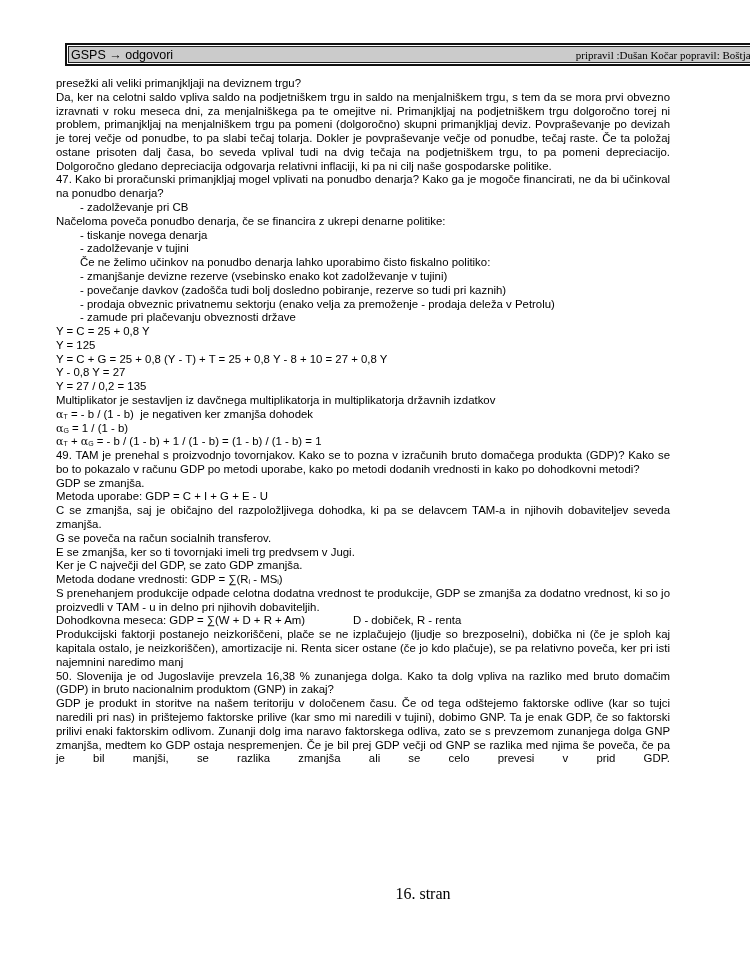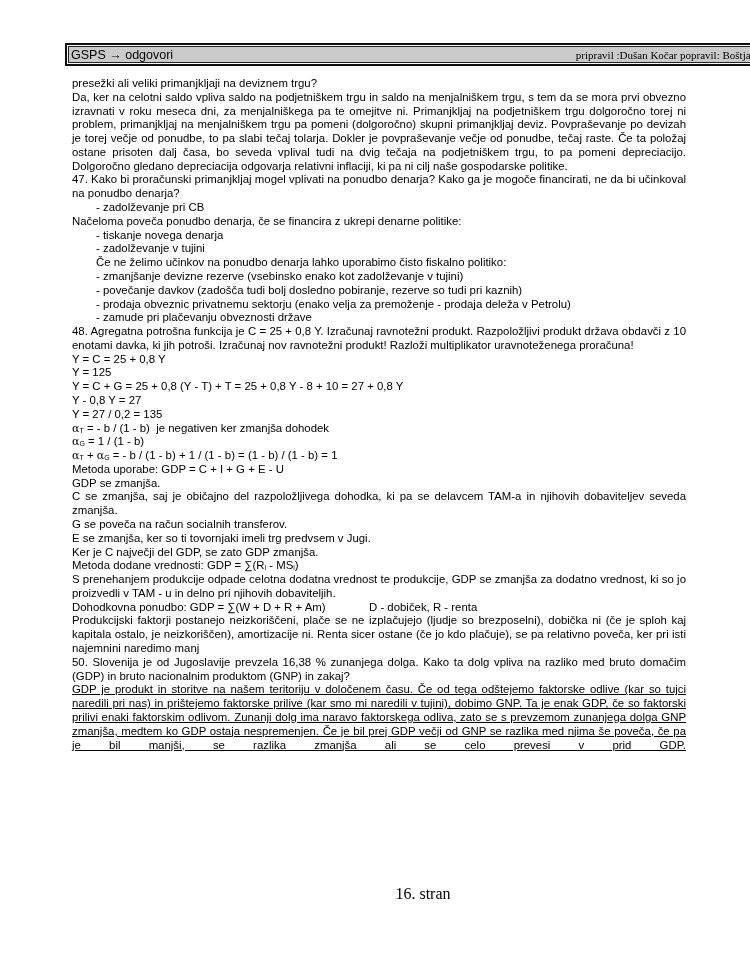--- a/index.html
+++ b/index.html
@@ -42,21 +42,21 @@
       white-space: nowrap;
     }
     .header-right {
       font-family: "Liberation Serif", serif;
       font-size: 11px;
       white-space: nowrap;
       word-spacing: 0px;
     }
     .body-text {
       position: absolute;
-      left: 72px;
+      left: 56px;
       top: 77px;
       width: 614px;
       font-family: "Liberation Sans", sans-serif;
       font-size: 11.4px;
       line-height: 13.78px;
     }
     .body-text p {
       margin: 0;
       text-align: justify;
       hyphens: none;
@@ -68,21 +68,20 @@
     .body-text .line {
       margin: 0;
       white-space: nowrap;
     }
     .body-text .indent {
       padding-left: 24px;
     }
     .body-text .last-justify {
       text-align: justify;
       text-align-last: justify;
-      text-decoration: underline;
     }
     sub {
       font-size: 7px;
       vertical-align: -1px;
       line-height: 0;
     }
     .greek {
       font-family: "DejaVu Serif", serif;
       font-size: 11px;
     }
@@ -115,38 +114,39 @@
   <p class="line indent">- zadolževanje pri CB</p>
   <p class="line">Načeloma poveča ponudbo denarja, če se financira z ukrepi denarne politike:</p>
   <p class="line indent">- tiskanje novega denarja</p>
   <p class="line indent">- zadolževanje v tujini</p>
   <p class="line indent">Če ne želimo učinkov na ponudbo denarja lahko uporabimo čisto fiskalno politiko:</p>
   <p class="line indent">- zmanjšanje devizne rezerve (vsebinsko enako kot zadolževanje v tujini)</p>
   <p class="line indent">- povečanje davkov (zadošča tudi bolj dosledno pobiranje, rezerve so tudi pri kaznih)</p>
   <p class="line indent">- prodaja obveznic privatnemu sektorju (enako velja za premoženje - prodaja deleža v Petrolu)</p>
   <p class="line indent">- zamude pri plačevanju obveznosti države</p>
 
-  <p class="last-line-left">48. Agregatna potrošna funkcija je C = 25 + 0,8 Y. Izračunaj ravnotežni produkt. Razpoložljivi produkt država obdavči z 10 enotami davka, ki jih potroši. Izračunaj nov ravnotežni produkt! Razloži multiplikator uravnoteženega proračuna!</p>
   <p class="line">Y = C = 25 + 0,8 Y</p>
   <p class="line">Y = 125</p>
   <p class="line">Y = C + G = 25 + 0,8 (Y - T) + T = 25 + 0,8 Y - 8 + 10 = 27 + 0,8 Y</p>
   <p class="line">Y - 0,8 Y = 27</p>
   <p class="line">Y = 27 / 0,2 = 135</p>
+  <p class="line">Multiplikator je sestavljen iz davčnega multiplikatorja in multiplikatorja državnih izdatkov</p>
   <p class="line"><span class="greek">α</span><sub>T</sub><span style="white-space:pre"> = - b / (1 - b)  je negativen ker zmanjša dohodek</span></p>
   <p class="line"><span class="greek">α</span><sub>G</sub><span style="white-space:pre"> = 1 / (1 - b)</span></p>
   <p class="line"><span class="greek">α</span><sub>T</sub><span style="white-space:pre"> + </span><span class="greek">α</span><sub>G</sub><span style="white-space:pre"> = - b / (1 - b) + 1 / (1 - b) = (1 - b) / (1 - b) = 1</span></p>
 
+  <p class="last-line-left">49. TAM je prenehal s proizvodnjo tovornjakov. Kako se to pozna v izračunih bruto domačega produkta (GDP)? Kako se bo to pokazalo v računu GDP po metodi uporabe, kako po metodi dodanih vrednosti in kako po dohodkovni metodi?</p>
+  <p class="line">GDP se zmanjša.</p>
   <p class="line">Metoda uporabe: GDP = C + I + G + E - U</p>
-  <p class="line">GDP se zmanjša.</p>
   <p class="last-line-left">C se zmanjša, saj je običajno del razpoložljivega dohodka, ki pa se delavcem TAM-a in njihovih dobaviteljev seveda zmanjša.</p>
   <p class="line">G se poveča na račun socialnih transferov.</p>
   <p class="line">E se zmanjša, ker so ti tovornjaki imeli trg predvsem v Jugi.</p>
   <p class="line">Ker je C največji del GDP, se zato GDP zmanjša.</p>
   <p class="line"><span>Metoda dodane vrednosti: GDP = ∑(R</span><sub>i</sub><span style="white-space:pre"> - MS</span><sub>i</sub><span>)</span></p>
   <p class="last-line-left">S prenehanjem produkcije odpade celotna dodatna vrednost te produkcije, GDP se zmanjša za dodatno vrednost, ki so jo proizvedli v TAM - u in delno pri njihovih dobaviteljih.</p>
-  <p class="line"><span style="display:inline-block;width:297px">Dohodkovna ponudbo: GDP = ∑(W + D + R + Am)</span><span>D - dobiček, R - renta</span></p>
+  <p class="line"><span style="display:inline-block;width:297px">Dohodkovna meseca: GDP = ∑(W + D + R + Am)</span><span>D - dobiček, R - renta</span></p>
   <p class="last-line-left">Produkcijski faktorji postanejo neizkoriščeni, plače se ne izplačujejo (ljudje so brezposelni), dobička ni (če je sploh kaj kapitala ostalo, je neizkoriščen), amortizacije ni. Renta sicer ostane (če jo kdo plačuje), se pa relativno poveča, ker pri isti najemnini naredimo manj</p>
 
   <p class="last-line-left">50. Slovenija je od Jugoslavije prevzela 16,38 % zunanjega dolga. Kako ta dolg vpliva na razliko med bruto domačim (GDP) in bruto nacionalnim produktom (GNP) in zakaj?</p>
   <p class="last-justify">GDP je produkt in storitve na našem teritoriju v določenem času. Če od tega odštejemo faktorske odlive (kar so tujci naredili pri nas) in prištejemo faktorske prilive (kar smo mi naredili v tujini), dobimo GNP. Ta je enak GDP, če so faktorski prilivi enaki faktorskim odlivom. Zunanji dolg ima naravo faktorskega odliva, zato se s prevzemom zunanjega dolga GNP zmanjša, medtem ko GDP ostaja nespremenjen. Če je bil prej GDP večji od GNP se razlika med njima še poveča, če pa je bil manjši, se razlika zmanjša ali se celo prevesi v prid GDP.</p>
 </div>
 
 <div class="page-footer">16. stran</div>
 
 </body></html>

